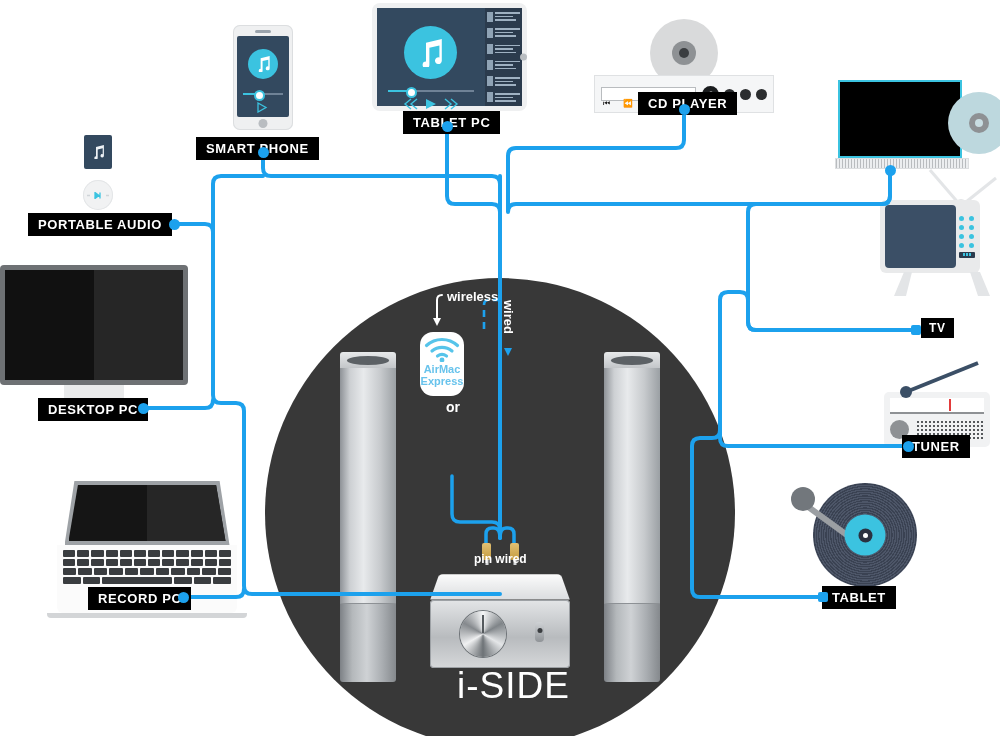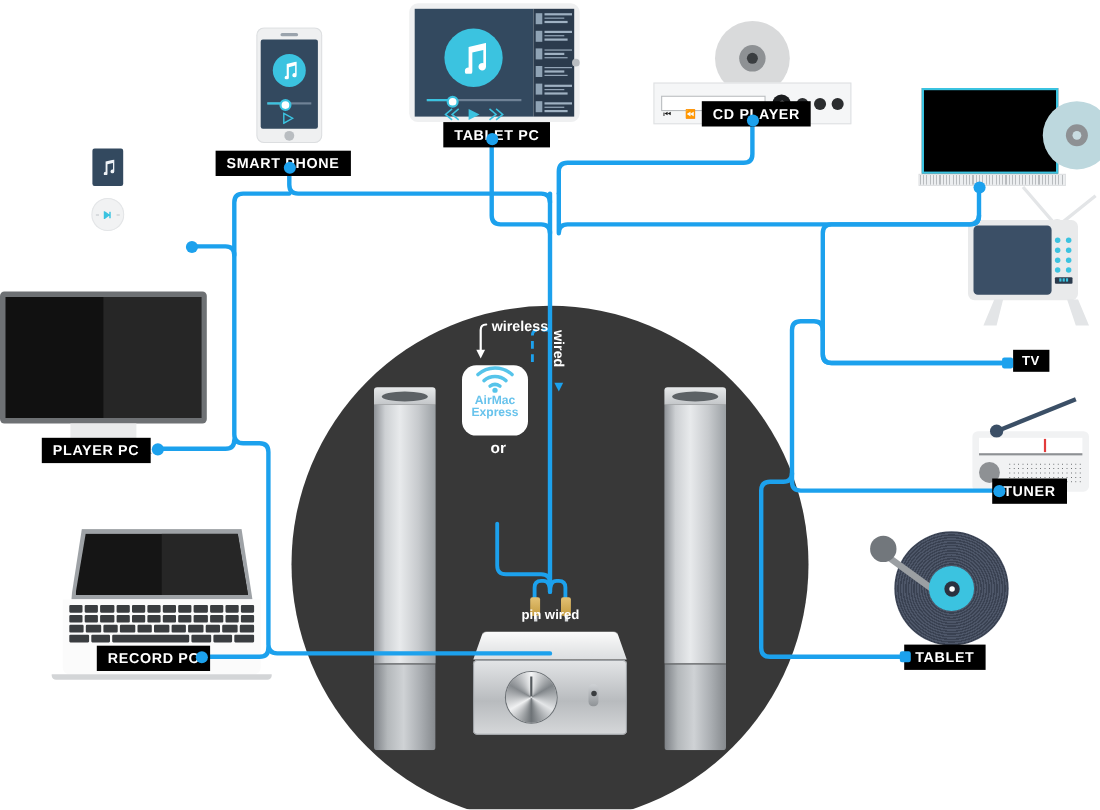--- a/index.html
+++ b/index.html
@@ -161,22 +161,22 @@
             background:conic-gradient(#f4f5f6,#7f8488,#e4e6e8,#6d7276,#f0f1f2,#85898d,#f4f5f6);
             box-shadow:0 0 0 1px #6d7276;}
   .amp-knob:after{content:"";position:absolute;left:50%;top:4px;width:2px;height:18px;background:#555a5e;transform:translateX(-50%);}
   .amp-led{position:absolute;right:26px;top:22px;width:9px;height:20px;border-radius:4px;
            background:linear-gradient(180deg,#cfd2d5,#8f9397);}
   .amp-led:after{content:"";position:absolute;left:50%;top:6px;transform:translateX(-50%);
                  width:5px;height:5px;border-radius:50%;background:#3a3d40;}
   #brand{position:absolute;z-index:26;color:#fff;font-size:37px;letter-spacing:1px;}
 
   
-  .tile{position:absolute;z-index:26;width:60px;height:64px;border-radius:13px;
-        display:flex;flex-direction:column;align-items:center;justify-content:flex-start;padding-bottom:4px;box-sizing:border-box;}
+  .tile{position:absolute;z-index:26;width:44px;height:64px;border-radius:13px;
+        display:flex;flex-direction:column;align-items:center;justify-content:center;padding-bottom:4px;box-sizing:border-box;}
   .tile.white{background:#fff;}
   .tile.blue{background:#19a9ee;}
   .tile-cap{font-size:11px;font-weight:bold;line-height:1.04;text-align:center;}
   .tile.white .tile-cap{color:#68c3ec;}
   .tile.blue .tile-cap{color:#fff;}
   #or-lbl{position:absolute;z-index:26;color:#fff;font-weight:bold;font-size:14px;}
   .ctxt{position:absolute;z-index:34;color:#fff;font-weight:bold;font-size:13px;}
   #wired-lbl{writing-mode:vertical-rl;}
   #pinplug-lbl{position:absolute;z-index:34;color:#fff;font-weight:bold;font-size:12px;}
   .plug{position:absolute;z-index:34;width:9px;height:17px;border-radius:2px;
@@ -242,20 +242,21 @@
           <path d="M4 11.2a1.7 1.7 0 1 0 1.7 1.7V4.4l5-1.2v6a1.7 1.7 0 1 0 1.2 1.6V0L4 1.9z" fill="#eef2f6"></path>
         </svg>
     </div>
     <div class="pa-wheel" style="margin-top:11px;margin-left:-1px;">
       <svg width="22" height="7" viewBox="0 0 22 7">
         <path d="M0 3.5h3M19 3.5h3" stroke="#cfd4d8" stroke-width="1.4"></path>
         <path d="M8 0.5 L12 3.5 L8 6.5 z M13 0.5 L13 6.5" fill="#3bc3e0" stroke="#3bc3e0" stroke-width="1.3"></path>
       </svg>
     </div>
   </div>
+  <div class="lbl sm" style="left:28px;top:213px;">PORTABLE AUDIO</div>
   <div class="dot" style="left:169px;top:219px;"></div>
 
   <div class="dev" style="left:233px;top:25px;">
     <div class="phone-body">
       <div class="phone-spk"></div>
       <div class="phone-scr">
         <div class="note-circ" style="left:11px;top:13px;width:30px;height:30px;">
           <svg width="15" height="16" viewBox="0 0 13 14">
               <path d="M4 11.2a1.7 1.7 0 1 0 1.7 1.7V4.4l5-1.2v6a1.7 1.7 0 1 0 1.2 1.6V0L4 1.9z" fill="#fff"></path>
             </svg>
@@ -376,21 +377,21 @@
   </div>
   <div class="dot" style="left:885px;top:165px;"></div>
 
   <div class="dev" style="left:0px;top:265px;">
     <div class="mon-body">
       <div class="mon-scr"></div>
     </div>
     <div class="mon-neck"></div>
     <div class="mon-base"></div>
   </div>
-  <div class="lbl sm" style="left:38px;top:398px;">PLAYER PC</div>
+  <div class="lbl sm" style="left:38px;top:398px;">DESKTOP PC</div>
   <div class="dot" style="left:138px;top:403px;"></div>
 
   <div class="dev" style="left:47px;top:481px;width:200px;">
     <div class="lap-lid" style="margin:0 auto;">
       <div class="lap-scr"></div>
     </div>
     <div class="lap-base">
       <div class="kb">
         <div class="kbrow">
             <span></span>
@@ -520,20 +521,21 @@
     <div class="spk-bot"></div>
   </div>
 
   <div class="amp" style="left:430px;top:572px;">
     <div class="amp-top"></div>
     <div class="amp-face">
       <div class="amp-knob"></div>
       <div class="amp-led"></div>
     </div>
   </div>
+  <div id="brand" style="left:457px;top:665px;">i-SIDE</div>
 
   <div class="tile white" style="left:420px;top:332px;">
     <svg style="margin-bottom:2px;" width="36" height="25" viewBox="0 0 36 25">
       <g fill="none" stroke="#56c4ea" stroke-width="3.2" stroke-linecap="round">
         <path d="M2.5 8.5 A23 23 0 0 1 33.5 8.5"></path>
         <path d="M8 14 A15.5 15.5 0 0 1 28 14"></path>
         <path d="M13.5 19 A8 8 0 0 1 22.5 19"></path>
       </g>
       <circle cx="18" cy="23" r="2.4" fill="#56c4ea"></circle>
     </svg>

